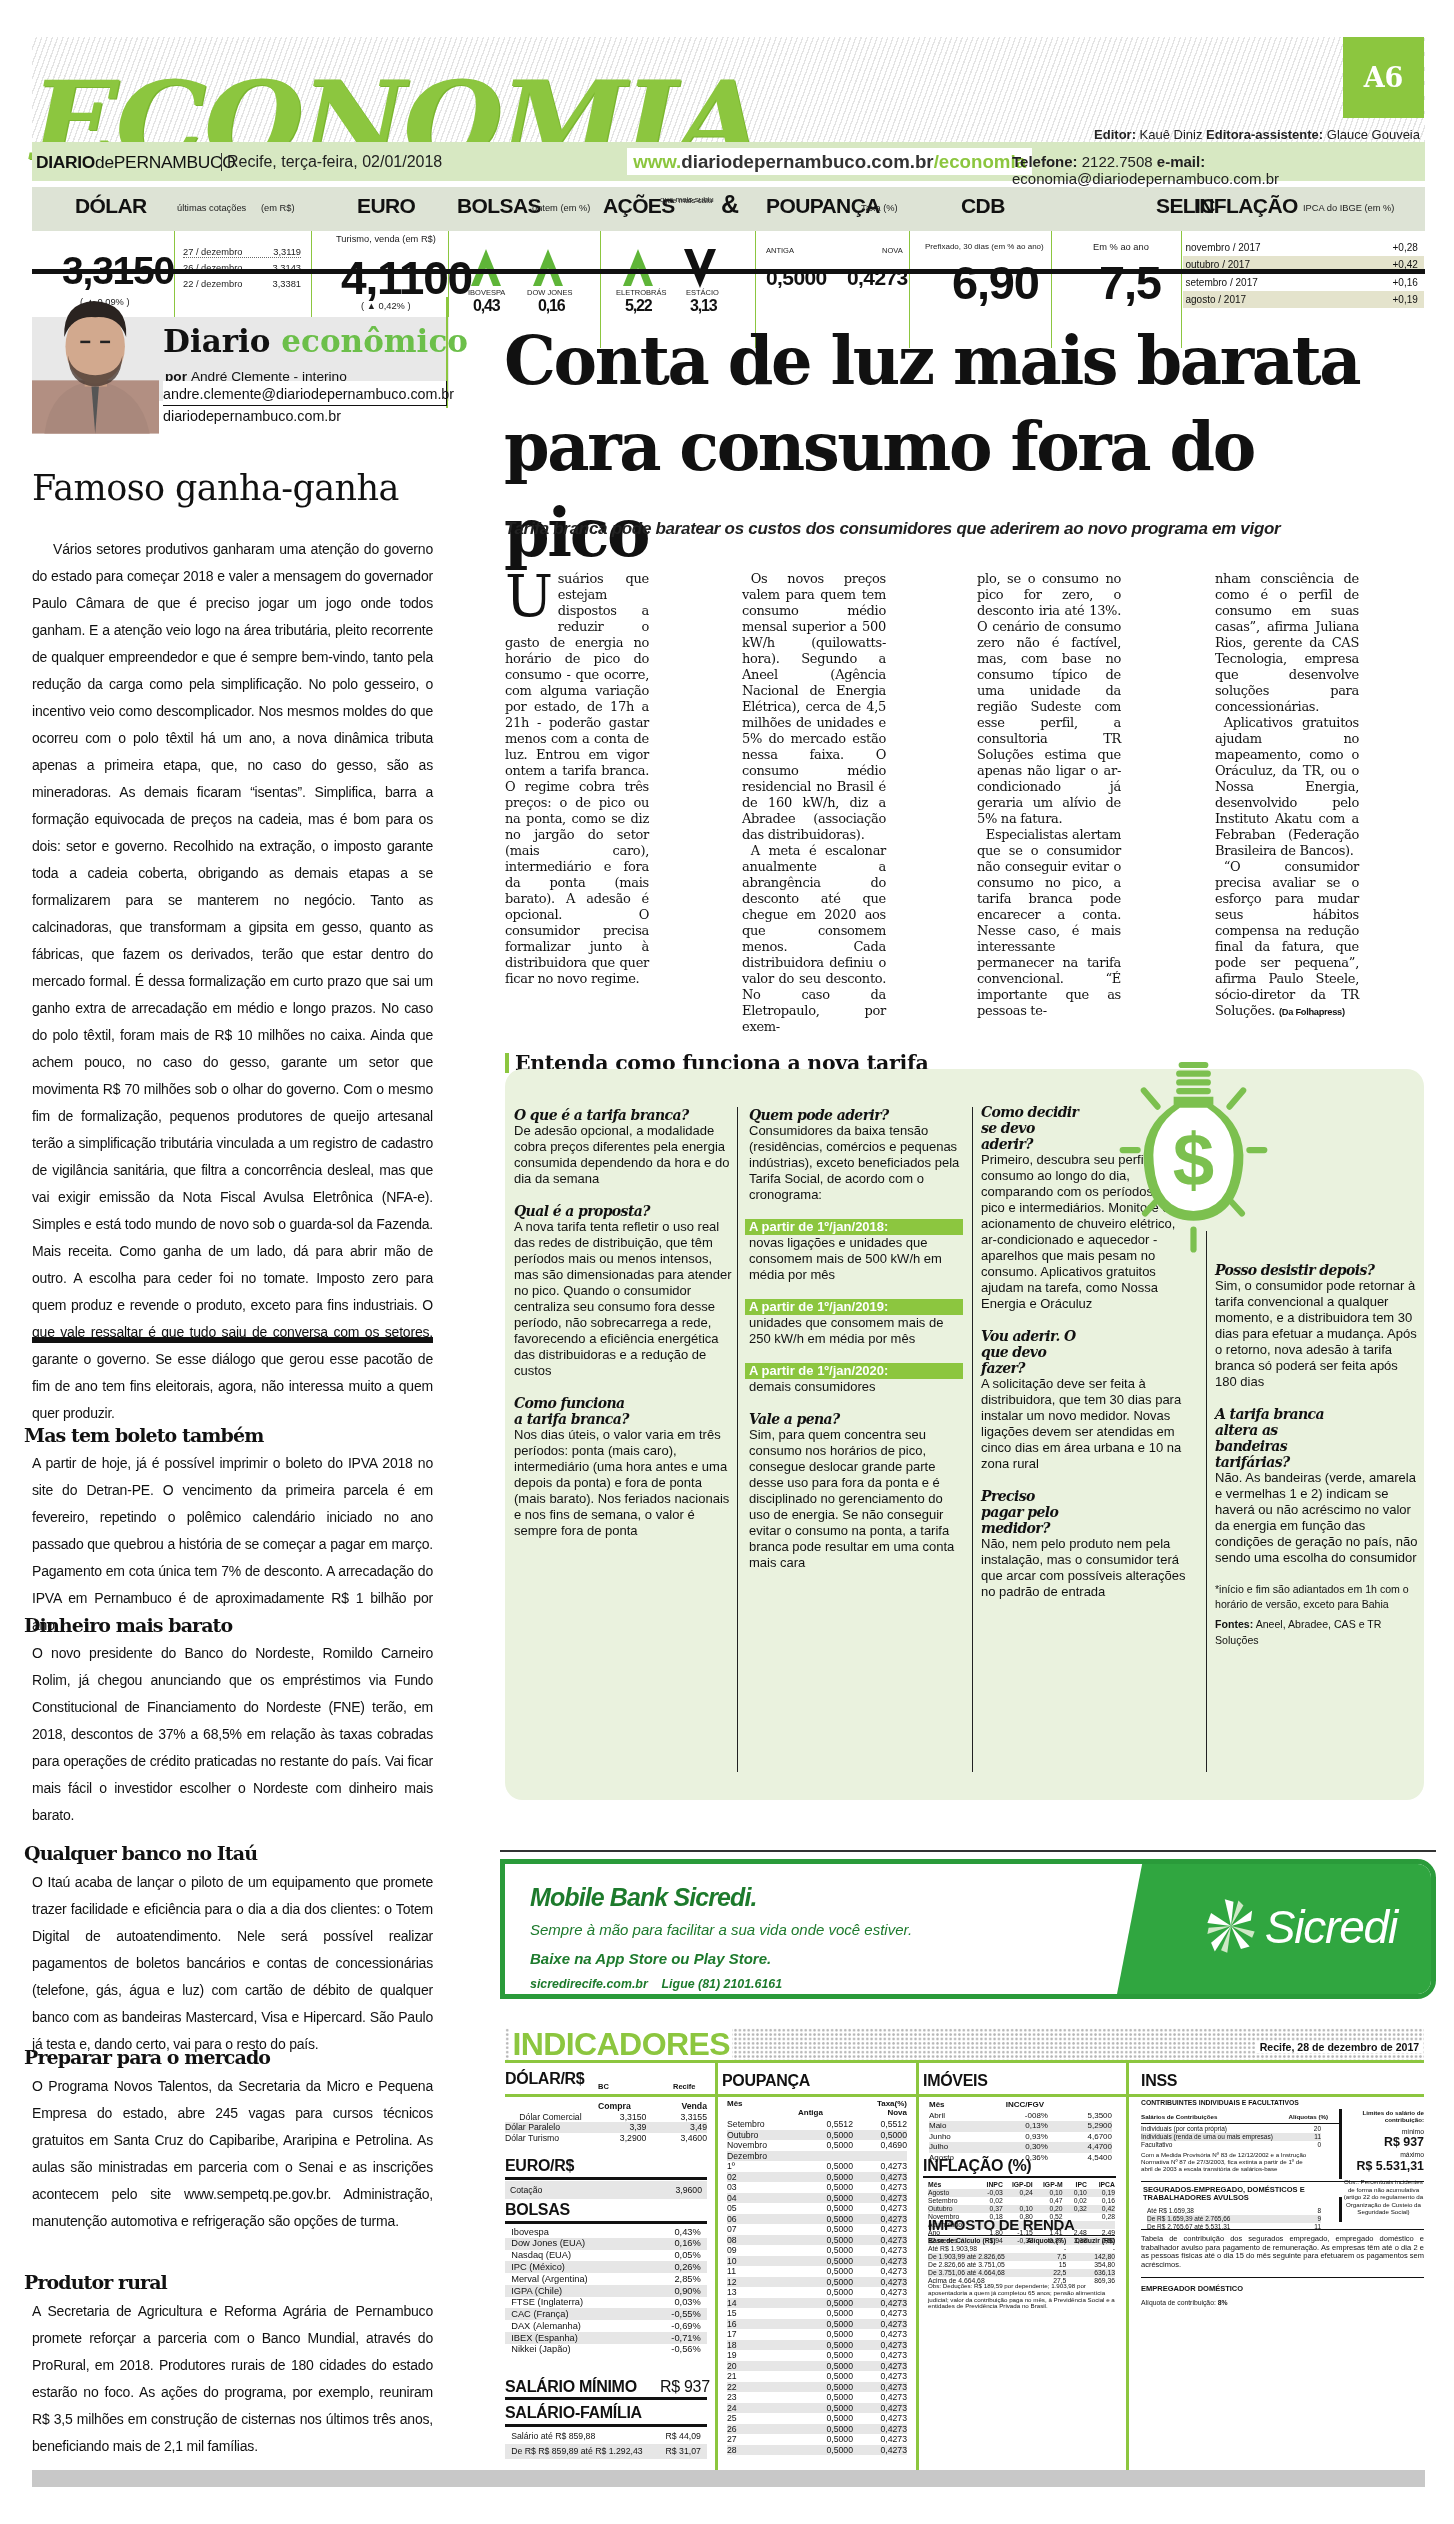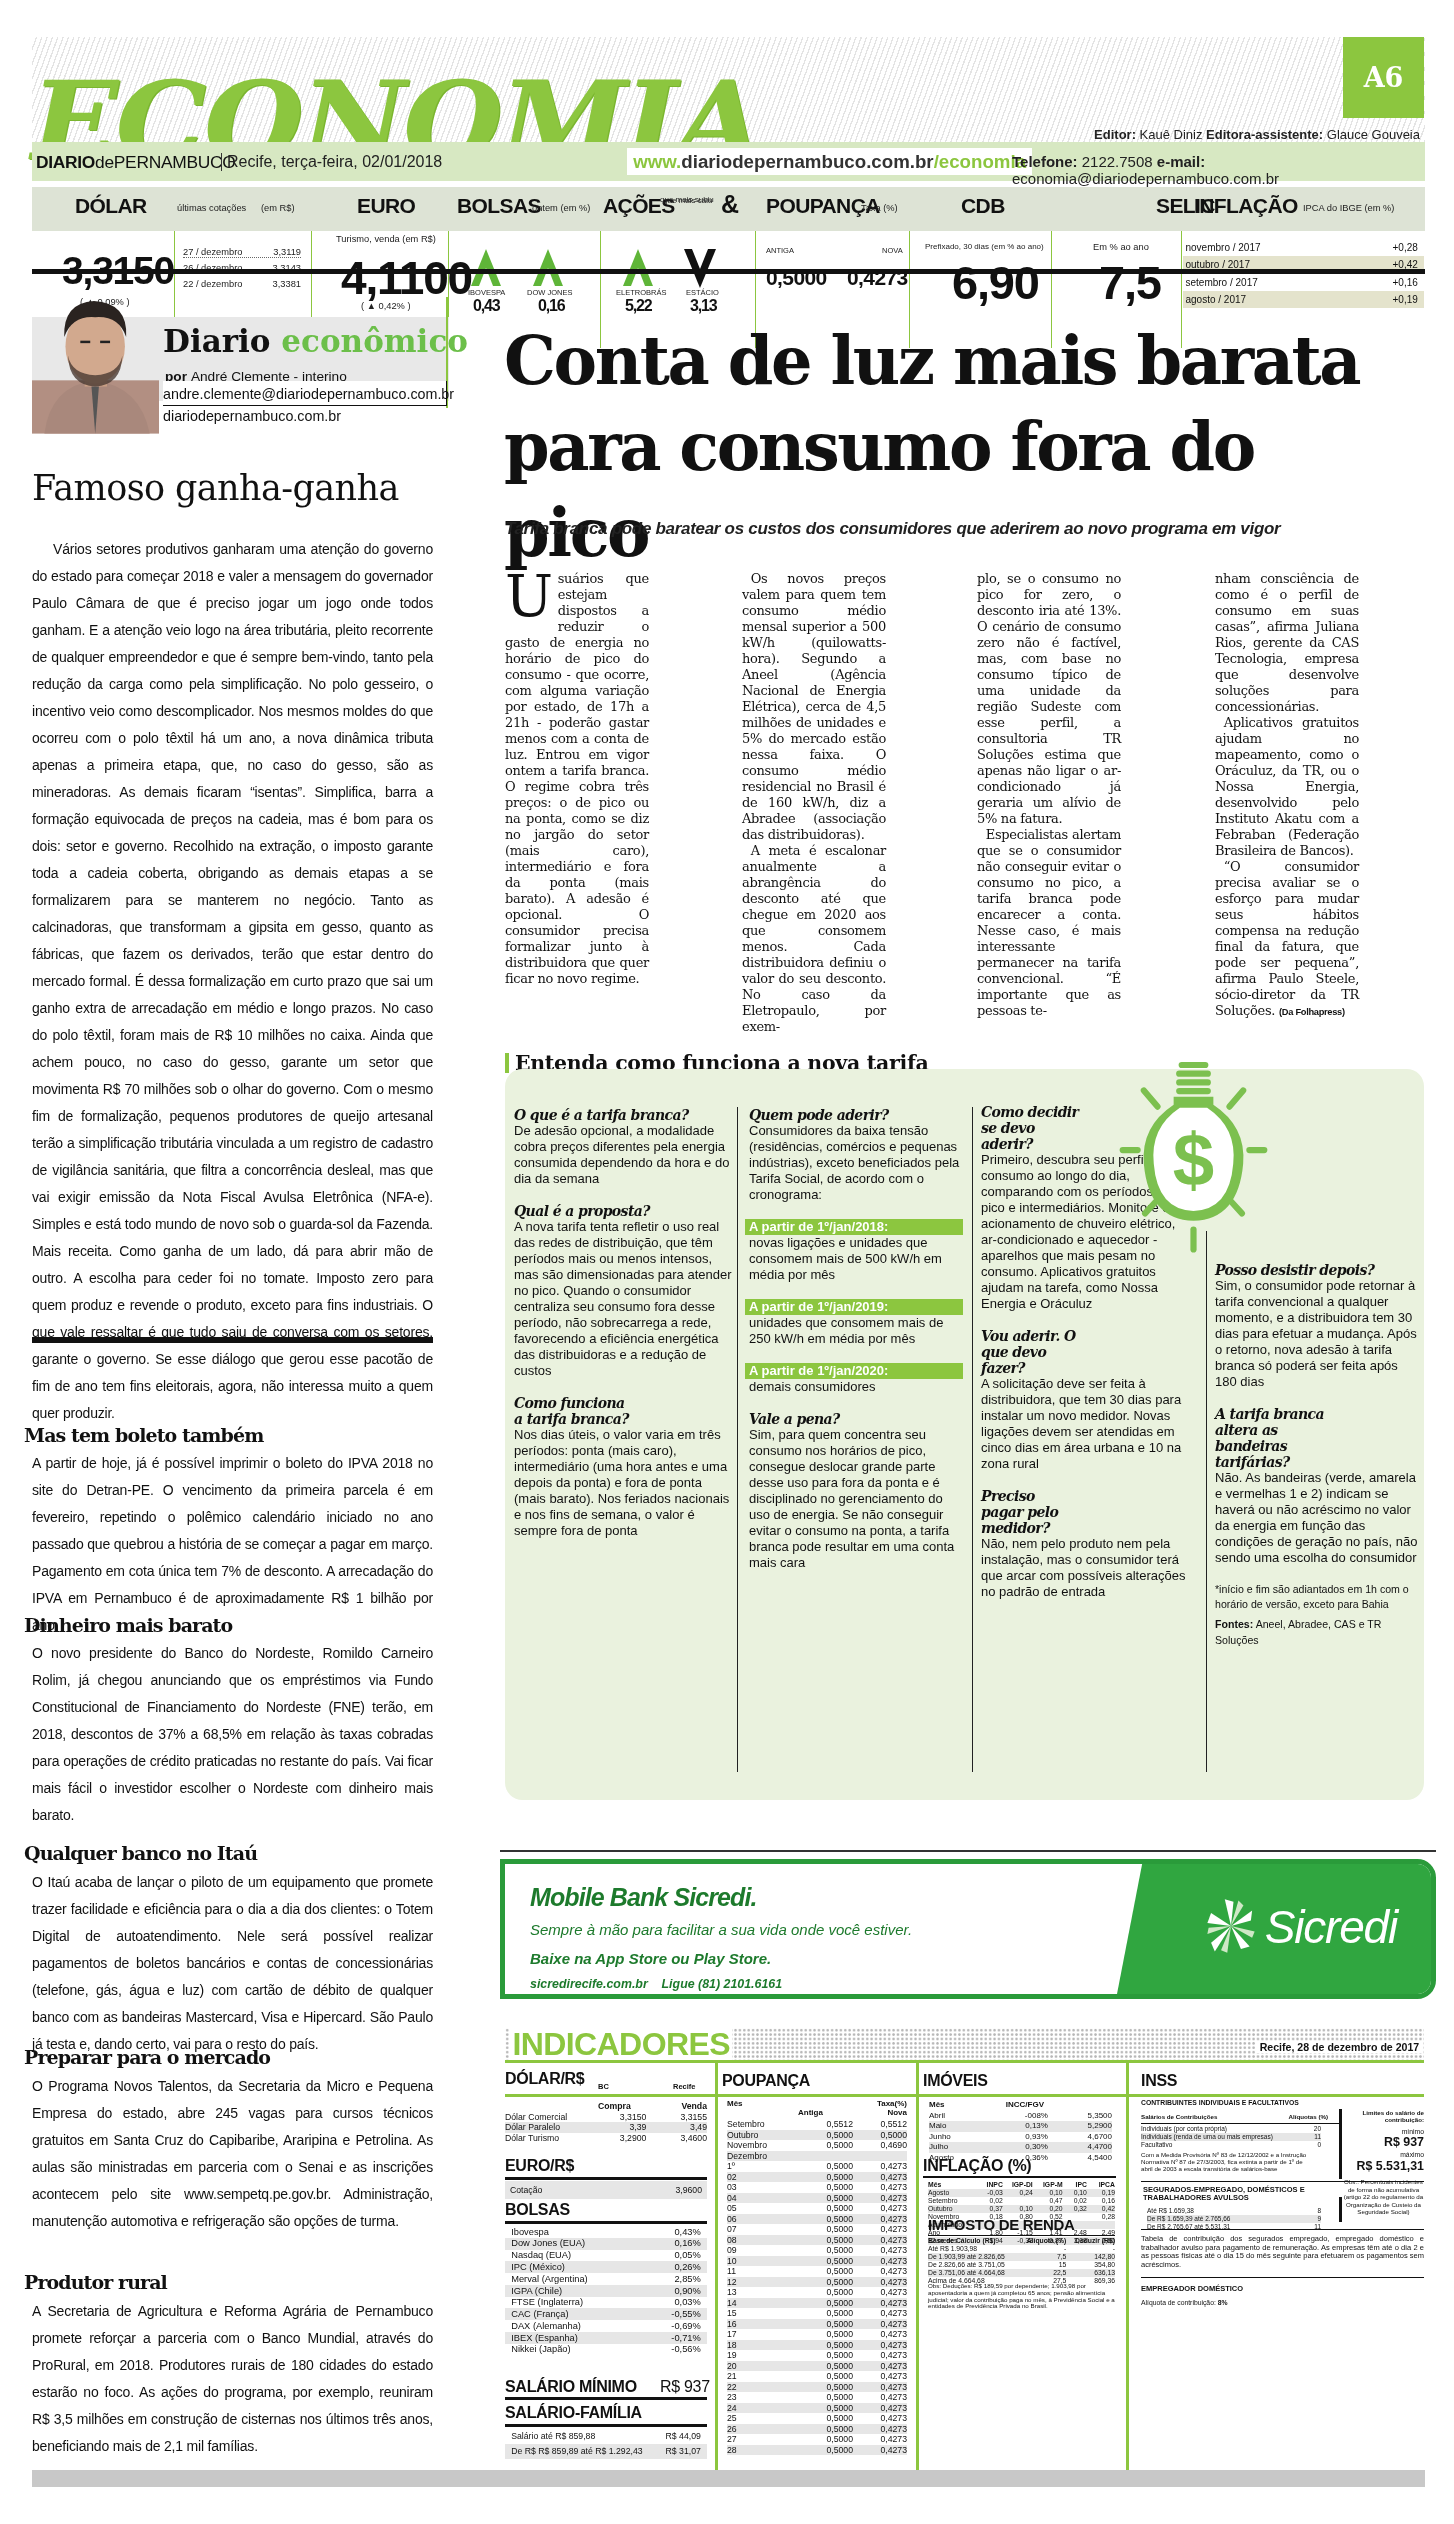--- a/index.html
+++ b/index.html
@@ -354,21 +354,21 @@
 
 <div class="ind-sec" style="left:505px;top:2070px">DÓLAR/R$</div>
 <div class="tbl hd" style="left:598px;top:2082px;font-weight:900;font-size:7.5px">BC</div>
 <div class="tbl hd" style="left:673px;top:2082px;font-weight:900;font-size:7.5px">Recife</div>
 <div class="tbl" id="tbl-dolar" style="left:505px;top:2101px;width:202px">
   <div class="r hd" style="padding-left:93px">
       <span>Compra</span>
       <span>Venda</span>
     </div>
 <div class="r">
-      <span style="width: 45%; text-align: left;">Dólar Comercial</span>
+      <span style="width: 45%; text-align: center;">Dólar Comercial</span>
       <span style="width: 25%; text-align: right;">3,3150</span>
       <span style="width: 30%; text-align: right;">3,3155</span>
     </div>
     <div class="r alt">
       <span style="width: 45%; text-align: left;">Dólar Paralelo</span>
       <span style="width: 25%; text-align: right;">3,39</span>
       <span style="width: 30%; text-align: right;">3,49</span>
     </div>
     <div class="r">
       <span style="width: 45%; text-align: left;">Dólar Turismo</span>

